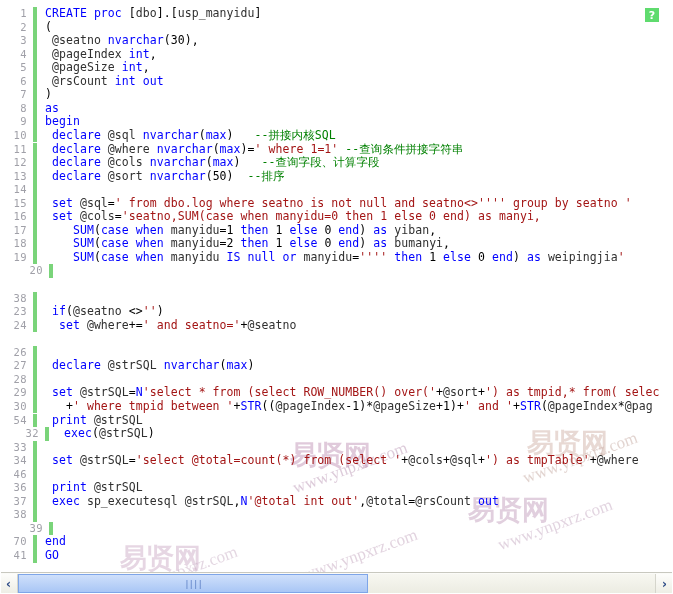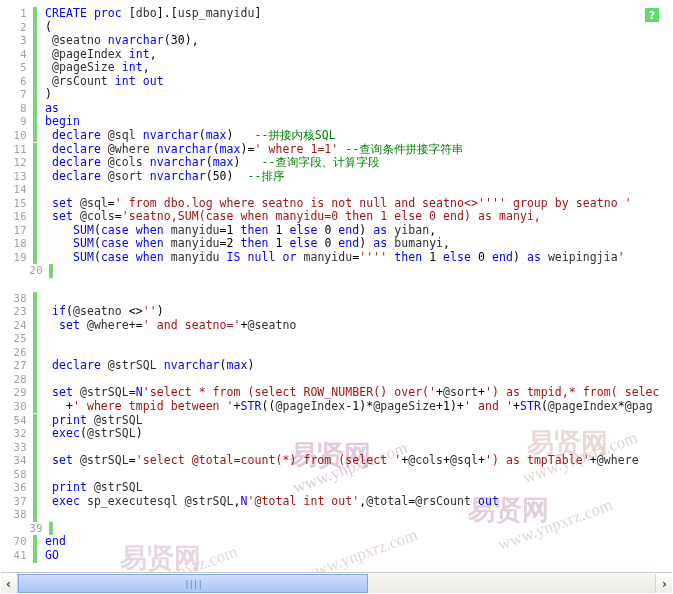--- a/index.html
+++ b/index.html
@@ -122,31 +122,30 @@
       <div class="row" style="position: absolute; left: 0px; top: 183.15px; width: 673px;"><span class="ln">14</span><span class="bar"></span><span class="txt"></span></div>
       <div class="row" style="position: absolute; left: 0px; top: 196.7px; width: 673px;"><span class="ln">15</span><span class="bar"></span><span class="txt"><span class="pl"> </span><span class="kw">set</span><span class="pl"> </span><span class="id">@sql</span><span class="pl">=</span><span class="st">' from dbo.log where seatno is not null and seatno&lt;&gt;'''' group by seatno '</span></span></div>
       <div class="row" style="position: absolute; left: 0px; top: 210.25px; width: 673px;"><span class="ln">16</span><span class="bar"></span><span class="txt"><span class="pl"> </span><span class="kw">set</span><span class="pl"> </span><span class="id">@cols</span><span class="pl">=</span><span class="st">'seatno,SUM(case when manyidu=0 then 1 else 0 end) as manyi,</span></span></div>
       <div class="row" style="position: absolute; left: 0px; top: 223.8px; width: 673px;"><span class="ln">17</span><span class="bar"></span><span class="txt"><span class="pl"> </span><span class="pl"> </span><span class="pl"> </span><span class="pl"> </span><span class="kw">SUM</span><span class="pl">(</span><span class="kw">case</span><span class="pl"> </span><span class="kw">when</span><span class="pl"> </span><span class="id">manyidu</span><span class="pl">=</span><span class="num">1</span><span class="pl"> </span><span class="kw">then</span><span class="pl"> </span><span class="num">1</span><span class="pl"> </span><span class="kw">else</span><span class="pl"> </span><span class="num">0</span><span class="pl"> </span><span class="kw">end</span><span class="pl">)</span><span class="pl"> </span><span class="kw">as</span><span class="pl"> </span><span class="id">yiban</span><span class="pl">,</span></span></div>
       <div class="row" style="position: absolute; left: 0px; top: 237.35px; width: 673px;"><span class="ln">18</span><span class="bar"></span><span class="txt"><span class="pl"> </span><span class="pl"> </span><span class="pl"> </span><span class="pl"> </span><span class="kw">SUM</span><span class="pl">(</span><span class="kw">case</span><span class="pl"> </span><span class="kw">when</span><span class="pl"> </span><span class="id">manyidu</span><span class="pl">=</span><span class="num">2</span><span class="pl"> </span><span class="kw">then</span><span class="pl"> </span><span class="num">1</span><span class="pl"> </span><span class="kw">else</span><span class="pl"> </span><span class="num">0</span><span class="pl"> </span><span class="kw">end</span><span class="pl">)</span><span class="pl"> </span><span class="kw">as</span><span class="pl"> </span><span class="id">bumanyi</span><span class="pl">,</span></span></div>
       <div class="row" style="position: absolute; left: 0px; top: 250.9px; width: 673px;"><span class="ln">19</span><span class="bar"></span><span class="txt"><span class="pl"> </span><span class="pl"> </span><span class="pl"> </span><span class="pl"> </span><span class="kw">SUM</span><span class="pl">(</span><span class="kw">case</span><span class="pl"> </span><span class="kw">when</span><span class="pl"> </span><span class="id">manyidu</span><span class="pl"> </span><span class="kw">IS</span><span class="pl"> </span><span class="kw">null</span><span class="pl"> </span><span class="kw">or</span><span class="pl"> </span><span class="id">manyidu</span><span class="pl">=</span><span class="st">''''</span><span class="pl"> </span><span class="kw">then</span><span class="pl"> </span><span class="num">1</span><span class="pl"> </span><span class="kw">else</span><span class="pl"> </span><span class="num">0</span><span class="pl"> </span><span class="kw">end</span><span class="pl">)</span><span class="pl"> </span><span class="kw">as</span><span class="pl"> </span><span class="id">weipingjia</span><span class="st">'</span></span></div>
       <div class="row" style="position: absolute; left: 0px; top: 264.45px; width: 673px; margin-left: 16px;"><span class="ln">20</span><span class="bar"></span><span class="txt"></span></div>
       <div class="row" style="position: absolute; left: 0px; top: 291.55px; width: 673px;"><span class="ln">38</span><span class="bar"></span><span class="txt"></span></div>
       <div class="row" style="position: absolute; left: 0px; top: 305.1px; width: 673px;"><span class="ln">23</span><span class="bar"></span><span class="txt"><span class="pl"> </span><span class="kw">if</span><span class="pl">(</span><span class="id">@seatno</span><span class="pl"> </span><span class="pl">&lt;</span><span class="pl">&gt;</span><span class="st">''</span><span class="pl">)</span></span></div>
       <div class="row" style="position: absolute; left: 0px; top: 318.65px; width: 673px;"><span class="ln">24</span><span class="bar"></span><span class="txt"><span class="pl"> </span><span class="pl"> </span><span class="kw">set</span><span class="pl"> </span><span class="id">@where</span><span class="pl">+</span><span class="pl">=</span><span class="st">' and seatno='</span><span class="pl">+</span><span class="id">@seatno</span></span></div>
-      <div class="row" style="position: absolute; left: 0px; top: 332.2px; width: 673px;"><span class="ln">25</span><span class="bar"></span><span class="txt"></span></div>
       <div class="row" style="position: absolute; left: 0px; top: 345.75px; width: 673px;"><span class="ln">26</span><span class="bar"></span><span class="txt"></span></div>
       <div class="row" style="position: absolute; left: 0px; top: 359.3px; width: 673px;"><span class="ln">27</span><span class="bar"></span><span class="txt"><span class="pl"> </span><span class="kw">declare</span><span class="pl"> </span><span class="id">@strSQL</span><span class="pl"> </span><span class="kw">nvarchar</span><span class="pl">(</span><span class="kw">max</span><span class="pl">)</span></span></div>
       <div class="row" style="position: absolute; left: 0px; top: 372.85px; width: 673px;"><span class="ln">28</span><span class="bar"></span><span class="txt"></span></div>
       <div class="row" style="position: absolute; left: 0px; top: 386.4px; width: 673px;"><span class="ln">29</span><span class="bar"></span><span class="txt"><span class="pl"> </span><span class="kw">set</span><span class="pl"> </span><span class="id">@strSQL</span><span class="pl">=</span><span class="kw">N</span><span class="st">'select * from (select ROW_NUMBER() over('</span><span class="pl">+</span><span class="id">@sort</span><span class="pl">+</span><span class="st">') as tmpid,* from( selec</span></span></div>
       <div class="row" style="position: absolute; left: 0px; top: 399.95px; width: 673px;"><span class="ln">30</span><span class="bar"></span><span class="txt"><span class="pl"> </span><span class="pl"> </span><span class="pl"> </span><span class="pl">+</span><span class="st">' where tmpid between '</span><span class="pl">+</span><span class="kw">STR</span><span class="pl">(</span><span class="pl">(</span><span class="id">@pageIndex</span><span class="pl">-</span><span class="num">1</span><span class="pl">)</span><span class="pl">*</span><span class="id">@pageSize</span><span class="pl">+</span><span class="num">1</span><span class="pl">)</span><span class="pl">+</span><span class="st">' and '</span><span class="pl">+</span><span class="kw">STR</span><span class="pl">(</span><span class="id">@pageIndex</span><span class="pl">*</span><span class="id">@pag</span></span></div>
       <div class="row" style="position: absolute; left: 0px; top: 413.5px; width: 673px;"><span class="ln">54</span><span class="bar"></span><span class="txt"><span class="pl"> </span><span class="kw">print</span><span class="pl"> </span><span class="id">@strSQL</span></span></div>
-      <div class="row" style="position: absolute; left: 0px; top: 427.05px; width: 649px;"><span class="ln">32</span><span class="bar"></span><span class="txt"><span class="pl"> </span><span class="kw">exec</span><span class="pl">(</span><span class="id">@strSQL</span><span class="pl">)</span></span></div>
+      <div class="row" style="position: absolute; left: 12px; top: 427.05px; width: 649px;"><span class="ln">32</span><span class="bar"></span><span class="txt"><span class="pl"> </span><span class="kw">exec</span><span class="pl">(</span><span class="id">@strSQL</span><span class="pl">)</span></span></div>
       <div class="row" style="position: absolute; left: 0px; top: 440.6px; width: 673px;"><span class="ln">33</span><span class="bar"></span><span class="txt"></span></div>
       <div class="row" style="position: absolute; left: 0px; top: 454.15px; width: 673px;"><span class="ln">34</span><span class="bar"></span><span class="txt"><span class="pl"> </span><span class="kw">set</span><span class="pl"> </span><span class="id">@strSQL</span><span class="pl">=</span><span class="st">'select @total=count(*) from (select '</span><span class="pl">+</span><span class="id">@cols</span><span class="pl">+</span><span class="id">@sql</span><span class="pl">+</span><span class="st">') as tmpTable'</span><span class="pl">+</span><span class="id">@where</span></span></div>
-      <div class="row" style="position: absolute; left: 0px; top: 467.7px; width: 673px;"><span class="ln">58</span><span class="bar"></span><span class="txt"></span></div>
+      <div class="row" style="position: absolute; left: 0px; top: 467.7px; width: 673px;"><span class="ln">46</span><span class="bar"></span><span class="txt"></span></div>
       <div class="row" style="position: absolute; left: 0px; top: 481.25px; width: 673px;"><span class="ln">36</span><span class="bar"></span><span class="txt"><span class="pl"> </span><span class="kw">print</span><span class="pl"> </span><span class="id">@strSQL</span></span></div>
       <div class="row" style="position: absolute; left: 0px; top: 494.8px; width: 673px;"><span class="ln">37</span><span class="bar"></span><span class="txt"><span class="pl"> </span><span class="kw">exec</span><span class="pl"> </span><span class="id">sp_executesql</span><span class="pl"> </span><span class="id">@strSQL</span><span class="pl">,</span><span class="kw">N</span><span class="st">'@total int out'</span><span class="pl">,</span><span class="id">@total</span><span class="pl">=</span><span class="id">@rsCount</span><span class="pl"> </span><span class="kw">out</span></span></div>
       <div class="row" style="position: absolute; left: 0px; top: 508.35px; width: 673px;"><span class="ln">38</span><span class="bar"></span><span class="txt"></span></div>
       <div class="row" style="position: absolute; left: 16px; top: 521.9px; width: 673px;"><span class="ln">39</span><span class="bar"></span><span class="txt"></span></div>
       <div class="row" style="position: absolute; left: 0px; top: 535.45px; width: 673px;"><span class="ln">70</span><span class="bar"></span><span class="txt"><span class="kw">end</span></span></div>
       <div class="row" style="position: absolute; left: 0px; top: 549px; width: 673px;"><span class="ln">41</span><span class="bar"></span><span class="txt"><span class="kw">GO</span></span></div>
     </div>
 </div>
 
 <div id="badge">?</div>

